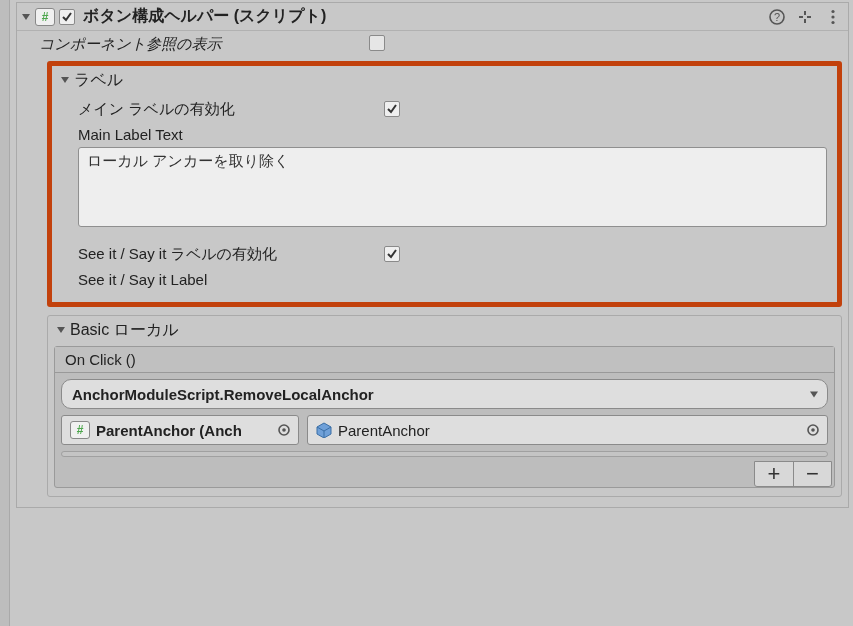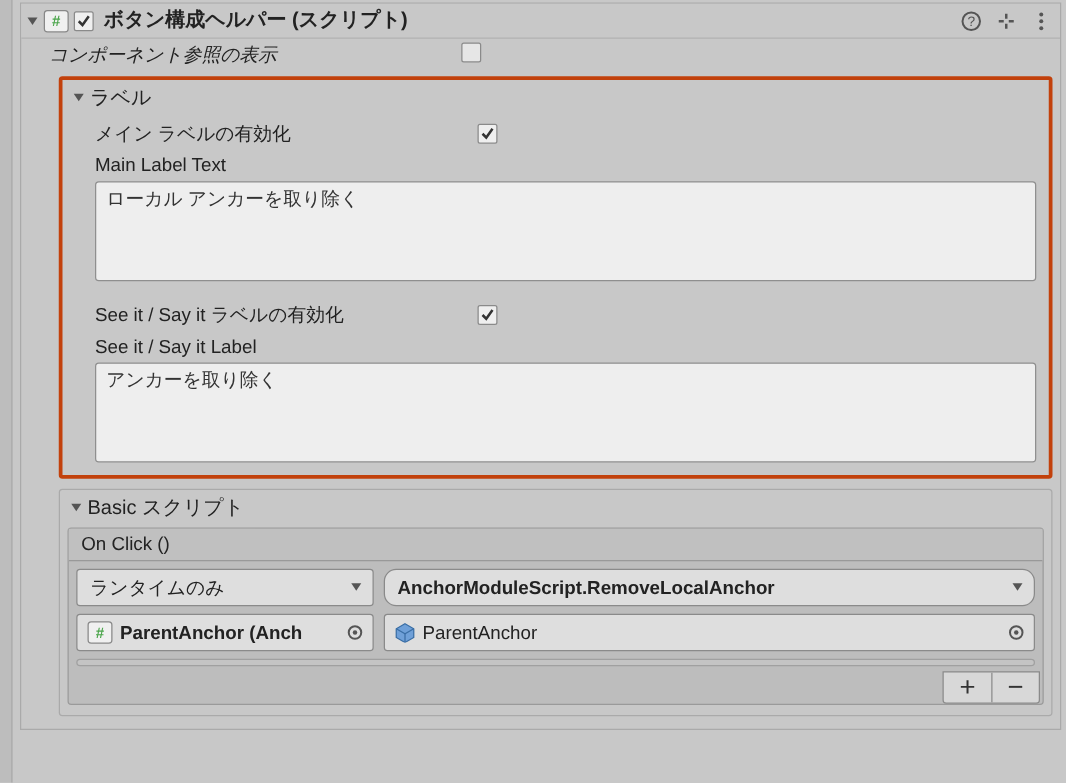--- a/index.html
+++ b/index.html
@@ -73,21 +73,21 @@
   }
   .prop-row .label {
     width: 330px;
     font-size: 15px;
   }
   .prop-row .field { flex: 1; }
 
   .section {
     margin: 4px 6px 0 30px;
     background: #c8c8c8;
-    border: 3px solid #c2410c;
+    border: 5px solid #c2410c;
     border-radius: 3px;
   }
   .section-header {
     display: flex; align-items: center;
     height: 28px;
     padding: 0 6px;
   }
   .section-header .title { font-size: 16px; margin-left: 2px; }
 
   .section-body {
@@ -286,48 +286,39 @@
       <div class="sub-row" style="margin-top:14px">
         <span class="label">See it / Say it ラベルの有効化</span>
         <span class="checkbox">
           <svg viewBox="0 0 12 12">
               <polyline points="2,6 5,9 10,2" fill="none" stroke="#333" stroke-width="2"></polyline>
             </svg>
         </span>
       </div>
 
       <div class="textarea-label">See it / Say it Label</div>
-      <div class="textarea" contenteditable="true" style="">アンカーを取り除く</div>
 
     </div>
   </div>
 
   <div class="event-section">
     <div class="event-header">
       <span class="foldout">
         <svg viewBox="0 0 10 10">
             <polygon points="1,2 9,2 5,8" fill="#555"></polygon>
           </svg>
       </span>
-      <span class="title">Basic スクリプト</span>
+      <span class="title">Basic ローカル</span>
     </div>
 
     <div class="event-box">
       <div class="event-box-title">On Click ()</div>
 
       <div class="event-list">
         <div class="event-row">
-          <div class="dropdown" style="width:238px">
-            <span>ランタイムのみ</span>
-            <span class="caret">
-              <svg width="10" height="10" viewBox="0 0 10 10">
-                  <polygon points="1,2 9,2 5,8" fill="#555"></polygon>
-                </svg>
-            </span>
-          </div>
           <div class="dropdown bold" style="flex:1">
             <span>AnchorModuleScript.RemoveLocalAnchor</span>
             <span class="caret">
               <svg width="10" height="10" viewBox="0 0 10 10">
                   <polygon points="1,2 9,2 5,8" fill="#555"></polygon>
                 </svg>
             </span>
           </div>
         </div>
 

